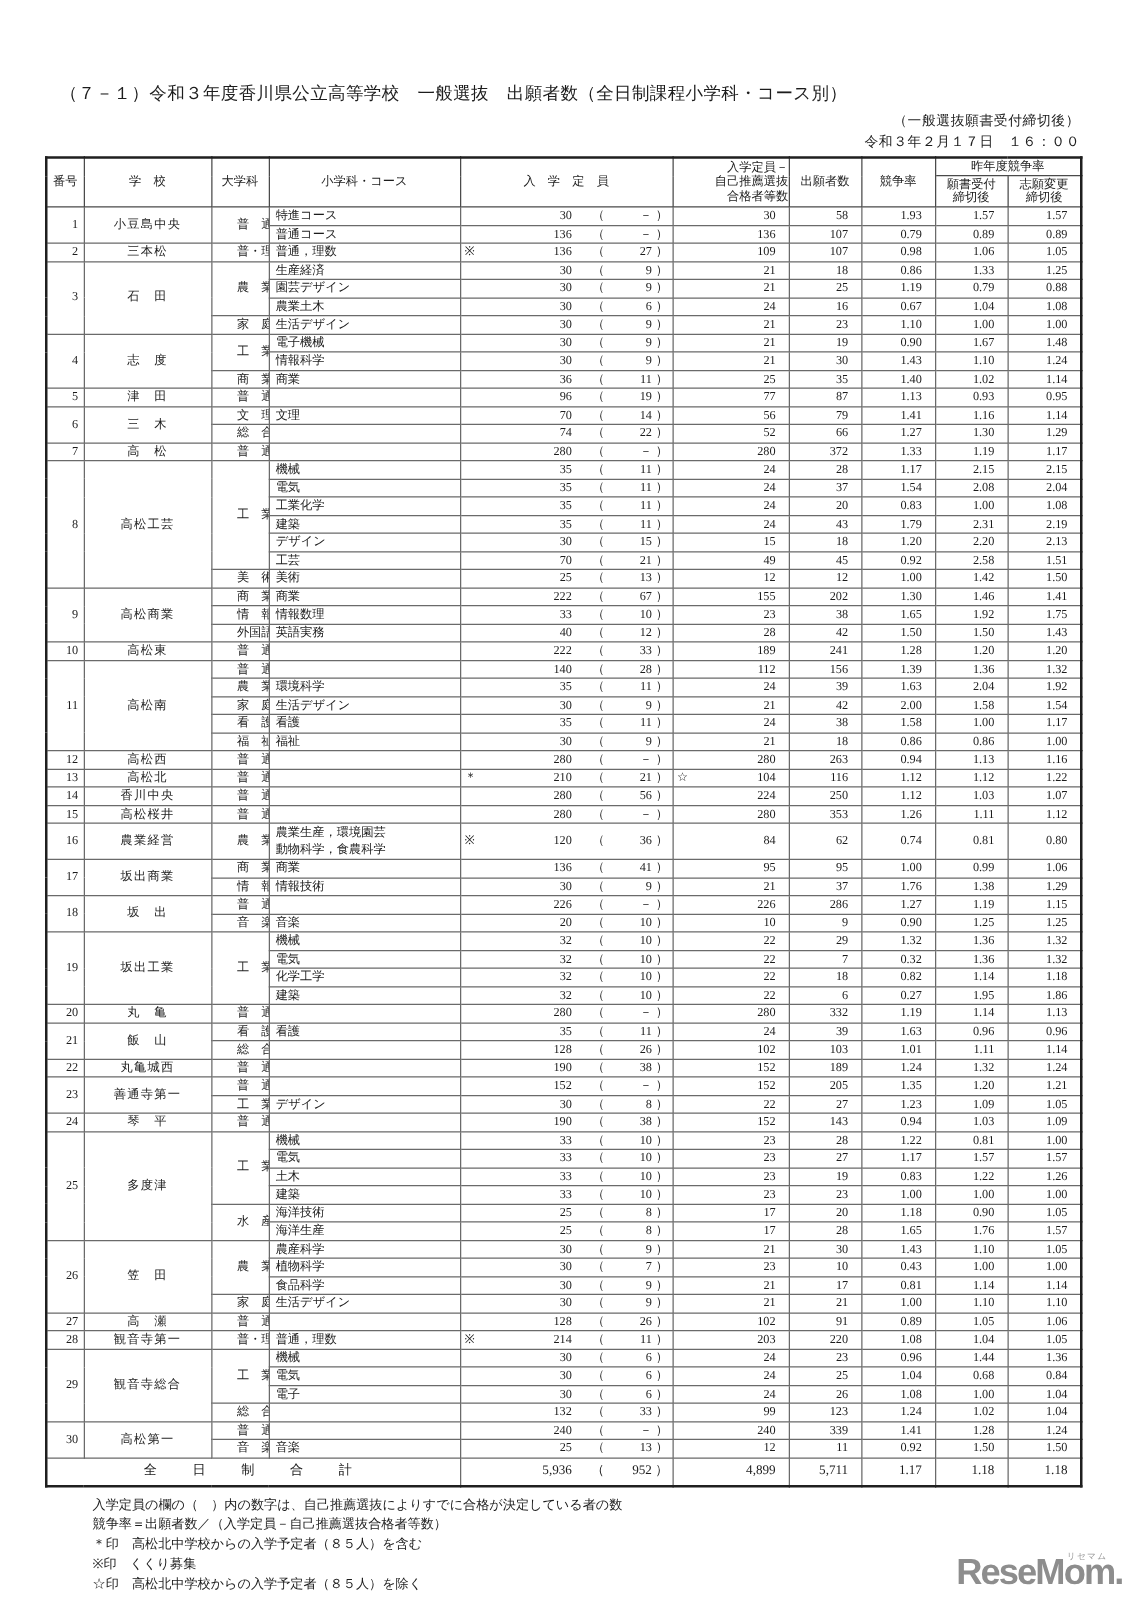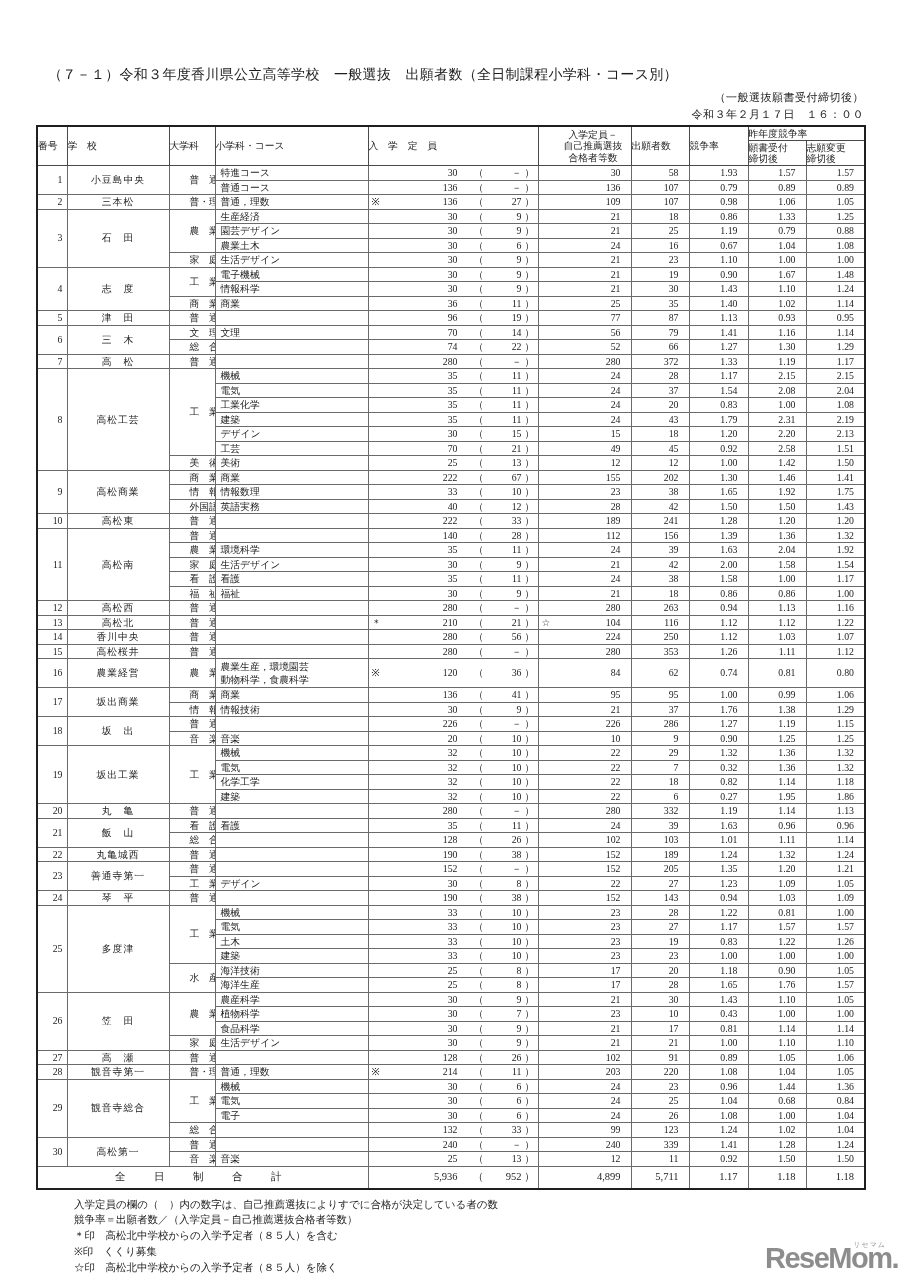--- a/index.html
+++ b/index.html
@@ -14,25 +14,25 @@
   .right-head div{letter-spacing:.5px;}
 
   table.main{
     border-collapse:collapse;table-layout:fixed;width:828px;margin-top:2px;
     border:2px solid #1f1f1f;
   }
   th,td{
     border:1px solid #4a4a4a;padding:0;font-weight:normal;overflow:hidden;
     font-size:9.8px;vertical-align:middle;white-space:nowrap;
   }
-  thead th{text-align:left;line-height:1.15;}
+  thead th{text-align:center;line-height:1.15;}
   thead tr.h1 th{height:13px;}
   thead tr.h2 th{height:24px;margin-top:20px;}
   th.pre, td.pre{white-space:pre-line;}
-  th.left-h{text-align:center;padding-left:17px;}
+  th.left-h{text-align:right;padding-left:17px;}
   thead th{border-bottom:1px solid #4a4a4a;}
 
   tbody td{height:13.4px;line-height:13.5px;border-color:#6a6a6a;}
   tbody tr.grp td{border-top:1.8px solid #1f1f1f;}
   tbody tr.tall td{height:28px;line-height:13.5px;}
 
   td.c-no{text-align:right;padding-right:4px;}
   td.c-school{text-align:center;letter-spacing:1px;}
   td.c-dept{text-align:center;padding-left:20px;}
   td.c-course{text-align:left;padding-left:5px;white-space:pre-line;}

